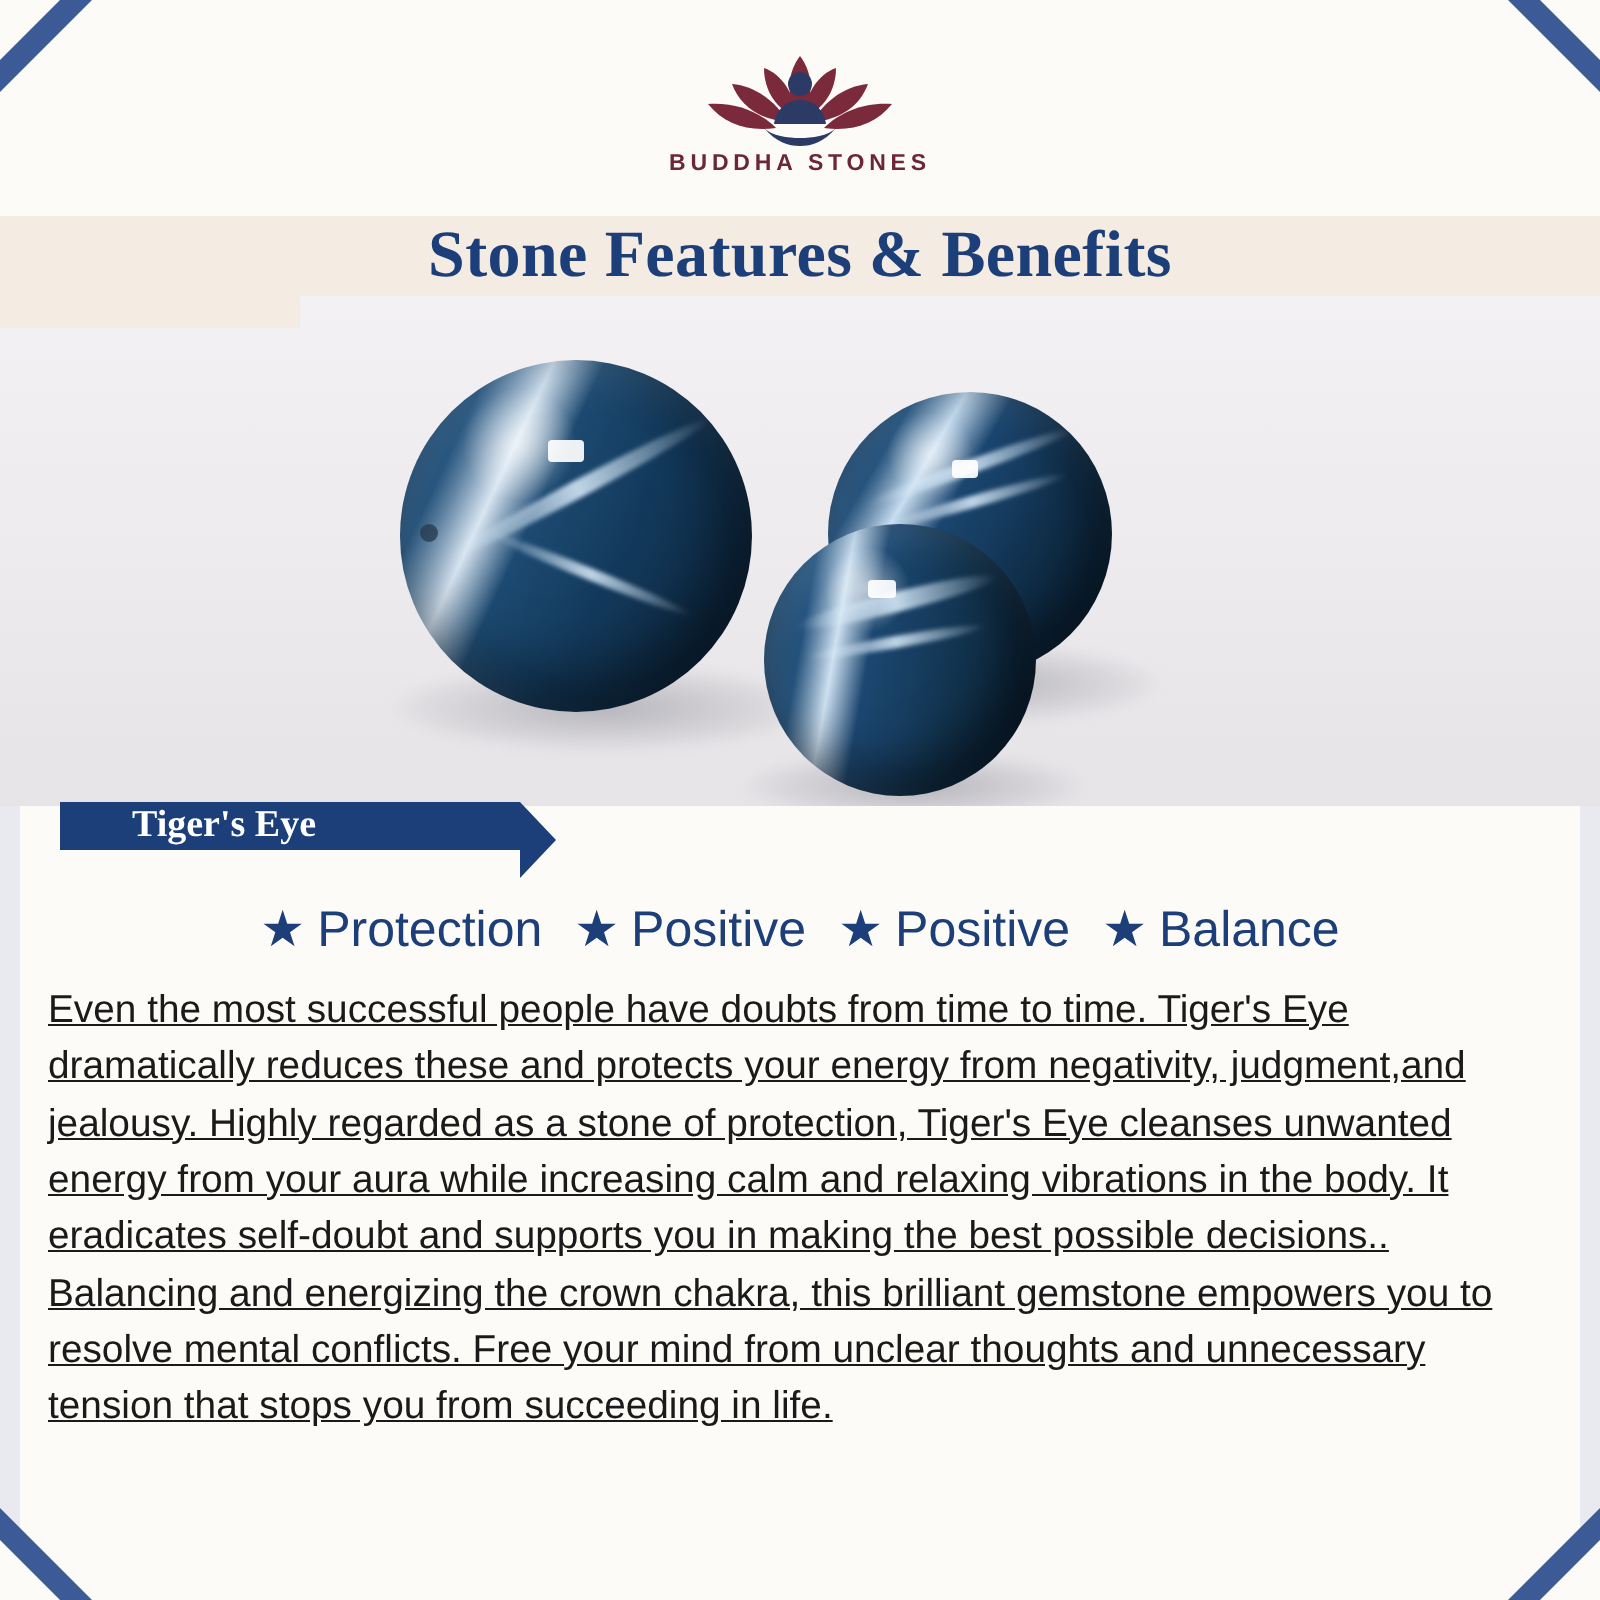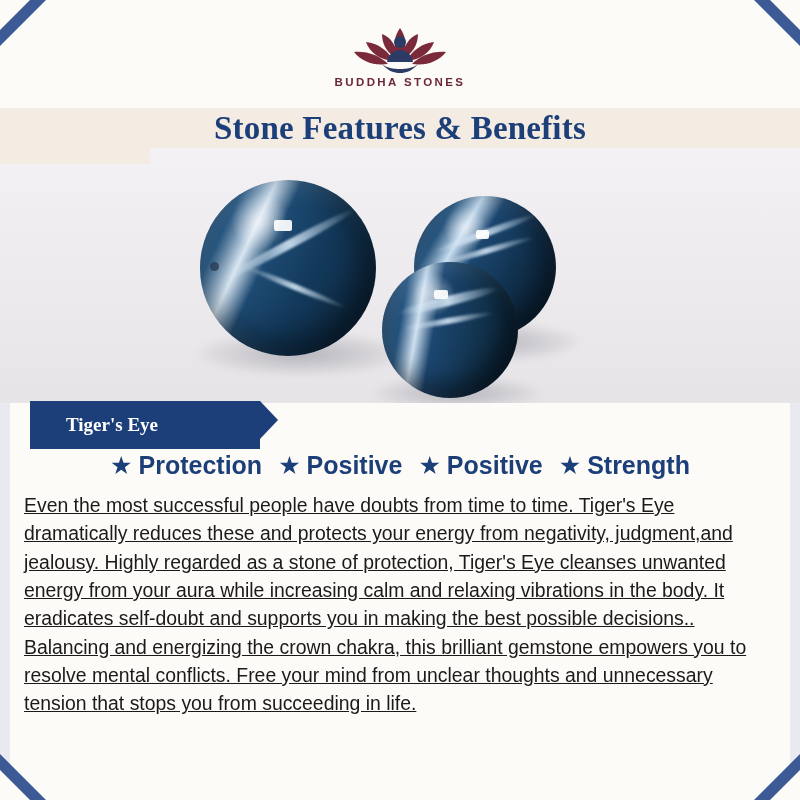--- a/index.html
+++ b/index.html
@@ -193,21 +193,21 @@
   
   .name-band {
     position: relative;
     height: 38px;
     z-index: 4;
   }
   .name-tag {
     position: absolute;
     left: 30px;
     top: -2px;
-    height: 48px;
+    height: 24px;
     min-width: 230px;
     background: #1c3f79;
     display: flex;
     align-items: center;
     padding-left: 36px;
     padding-right: 30px;
     box-sizing: border-box;
   }
   .name-tag:after {
     content: "";
@@ -243,21 +243,21 @@
     padding: 0 6px;
   }
   .benefit .star {
     color: #1c3f79;
     font-size: 25px;
     line-height: 1;
   }
   .benefit .blabel {
     color: #1c3f79;
     font-size: 25px;
-    font-weight: bold;
+    font-weight: normal;
     font-family: "Liberation Sans", sans-serif;
   }
 
   
   .body-copy {
     position: relative;
     padding: 2px 24px 0 24px;
     font-size: 19.4px;
     line-height: 1.46;
     color: #1a1a1a;
@@ -353,21 +353,21 @@
     <div class="benefit">
       <span class="star">★</span>
       <span class="blabel">Positive</span>
     </div>
     <div class="benefit">
       <span class="star">★</span>
       <span class="blabel">Positive</span>
     </div>
     <div class="benefit">
       <span class="star">★</span>
-      <span class="blabel">Strength</span>
+      <span class="blabel">Balance</span>
     </div>
   </div>
 
   <div class="body-copy">Even the most successful people have doubts from time to time. Tiger's Eye dramatically reduces these and protects your energy from negativity, judgment,and jealousy. Highly regarded as a stone of protection, Tiger's Eye cleanses unwanted energy from your aura while increasing calm and relaxing vibrations in the body. It eradicates self-doubt and supports you in making the best possible decisions.. Balancing and energizing the crown chakra, this brilliant gemstone empowers you to resolve mental conflicts. Free your mind from unclear thoughts and unnecessary tension that stops you from succeeding in life.</div>
 
   <div class="corner corner-tl"></div>
   <div class="corner corner-tl2"></div>
   <div class="corner corner-tr"></div>
   <div class="corner corner-tr2"></div>
   <div class="corner corner-bl"></div>

